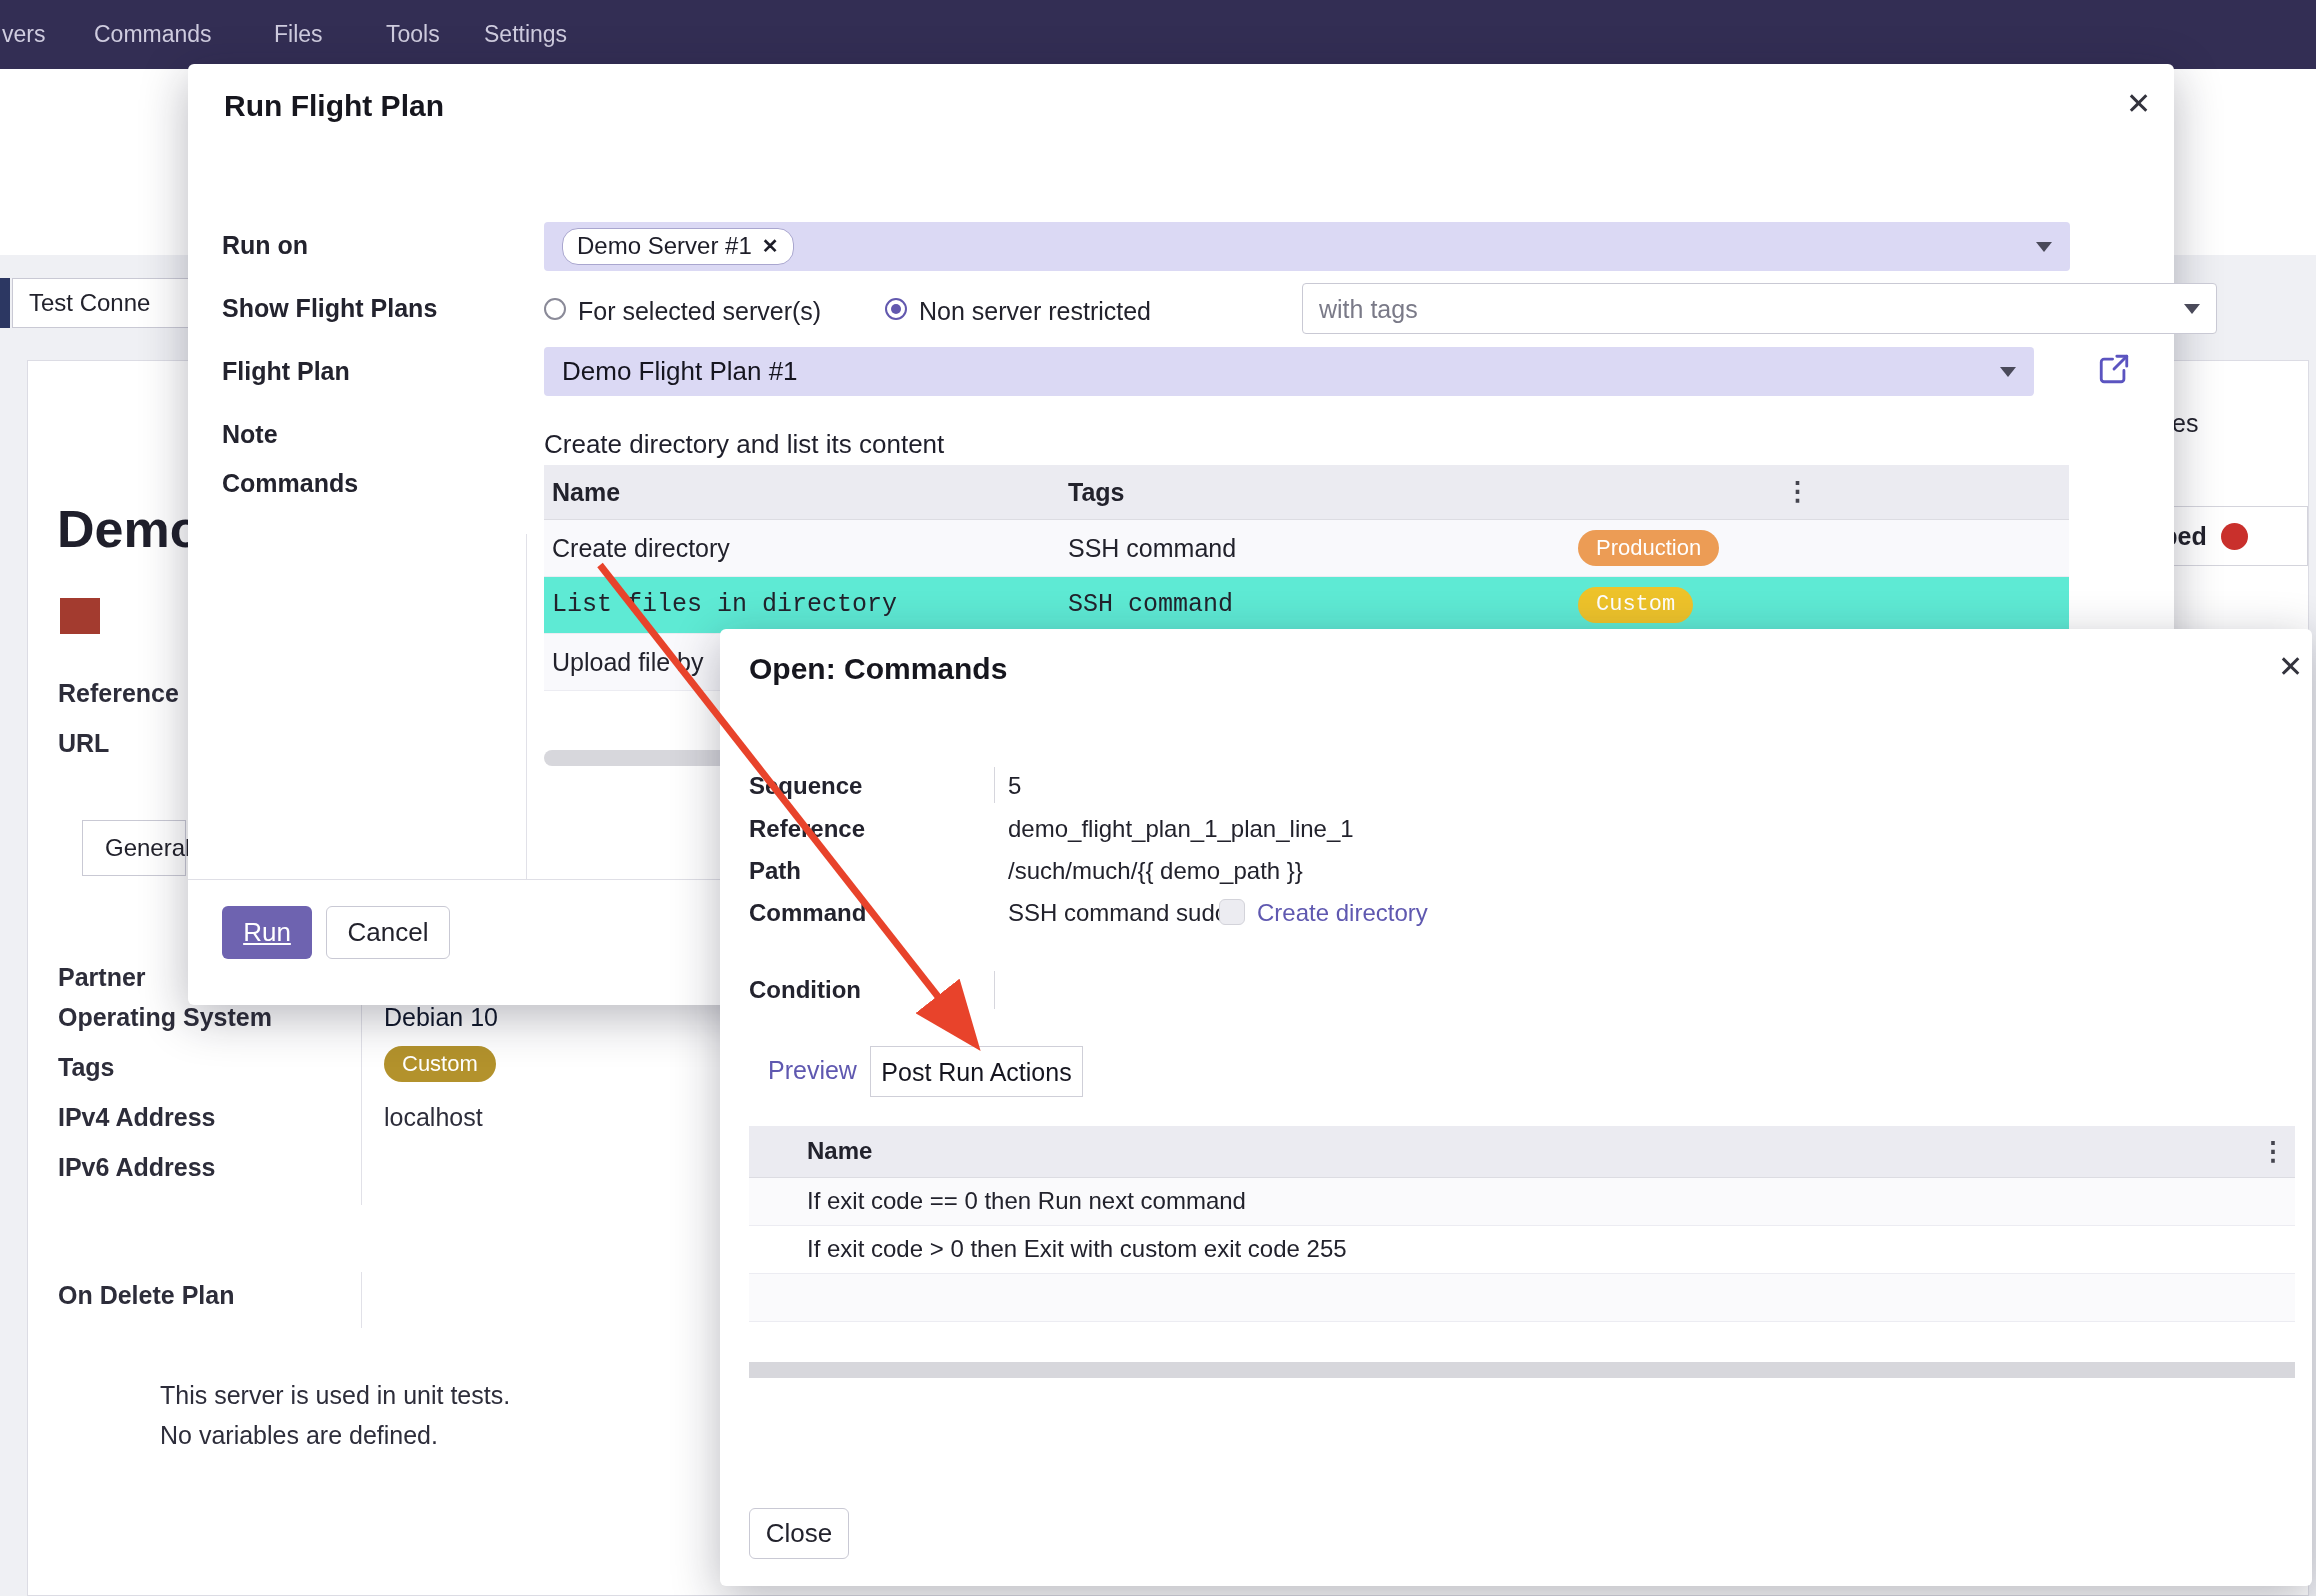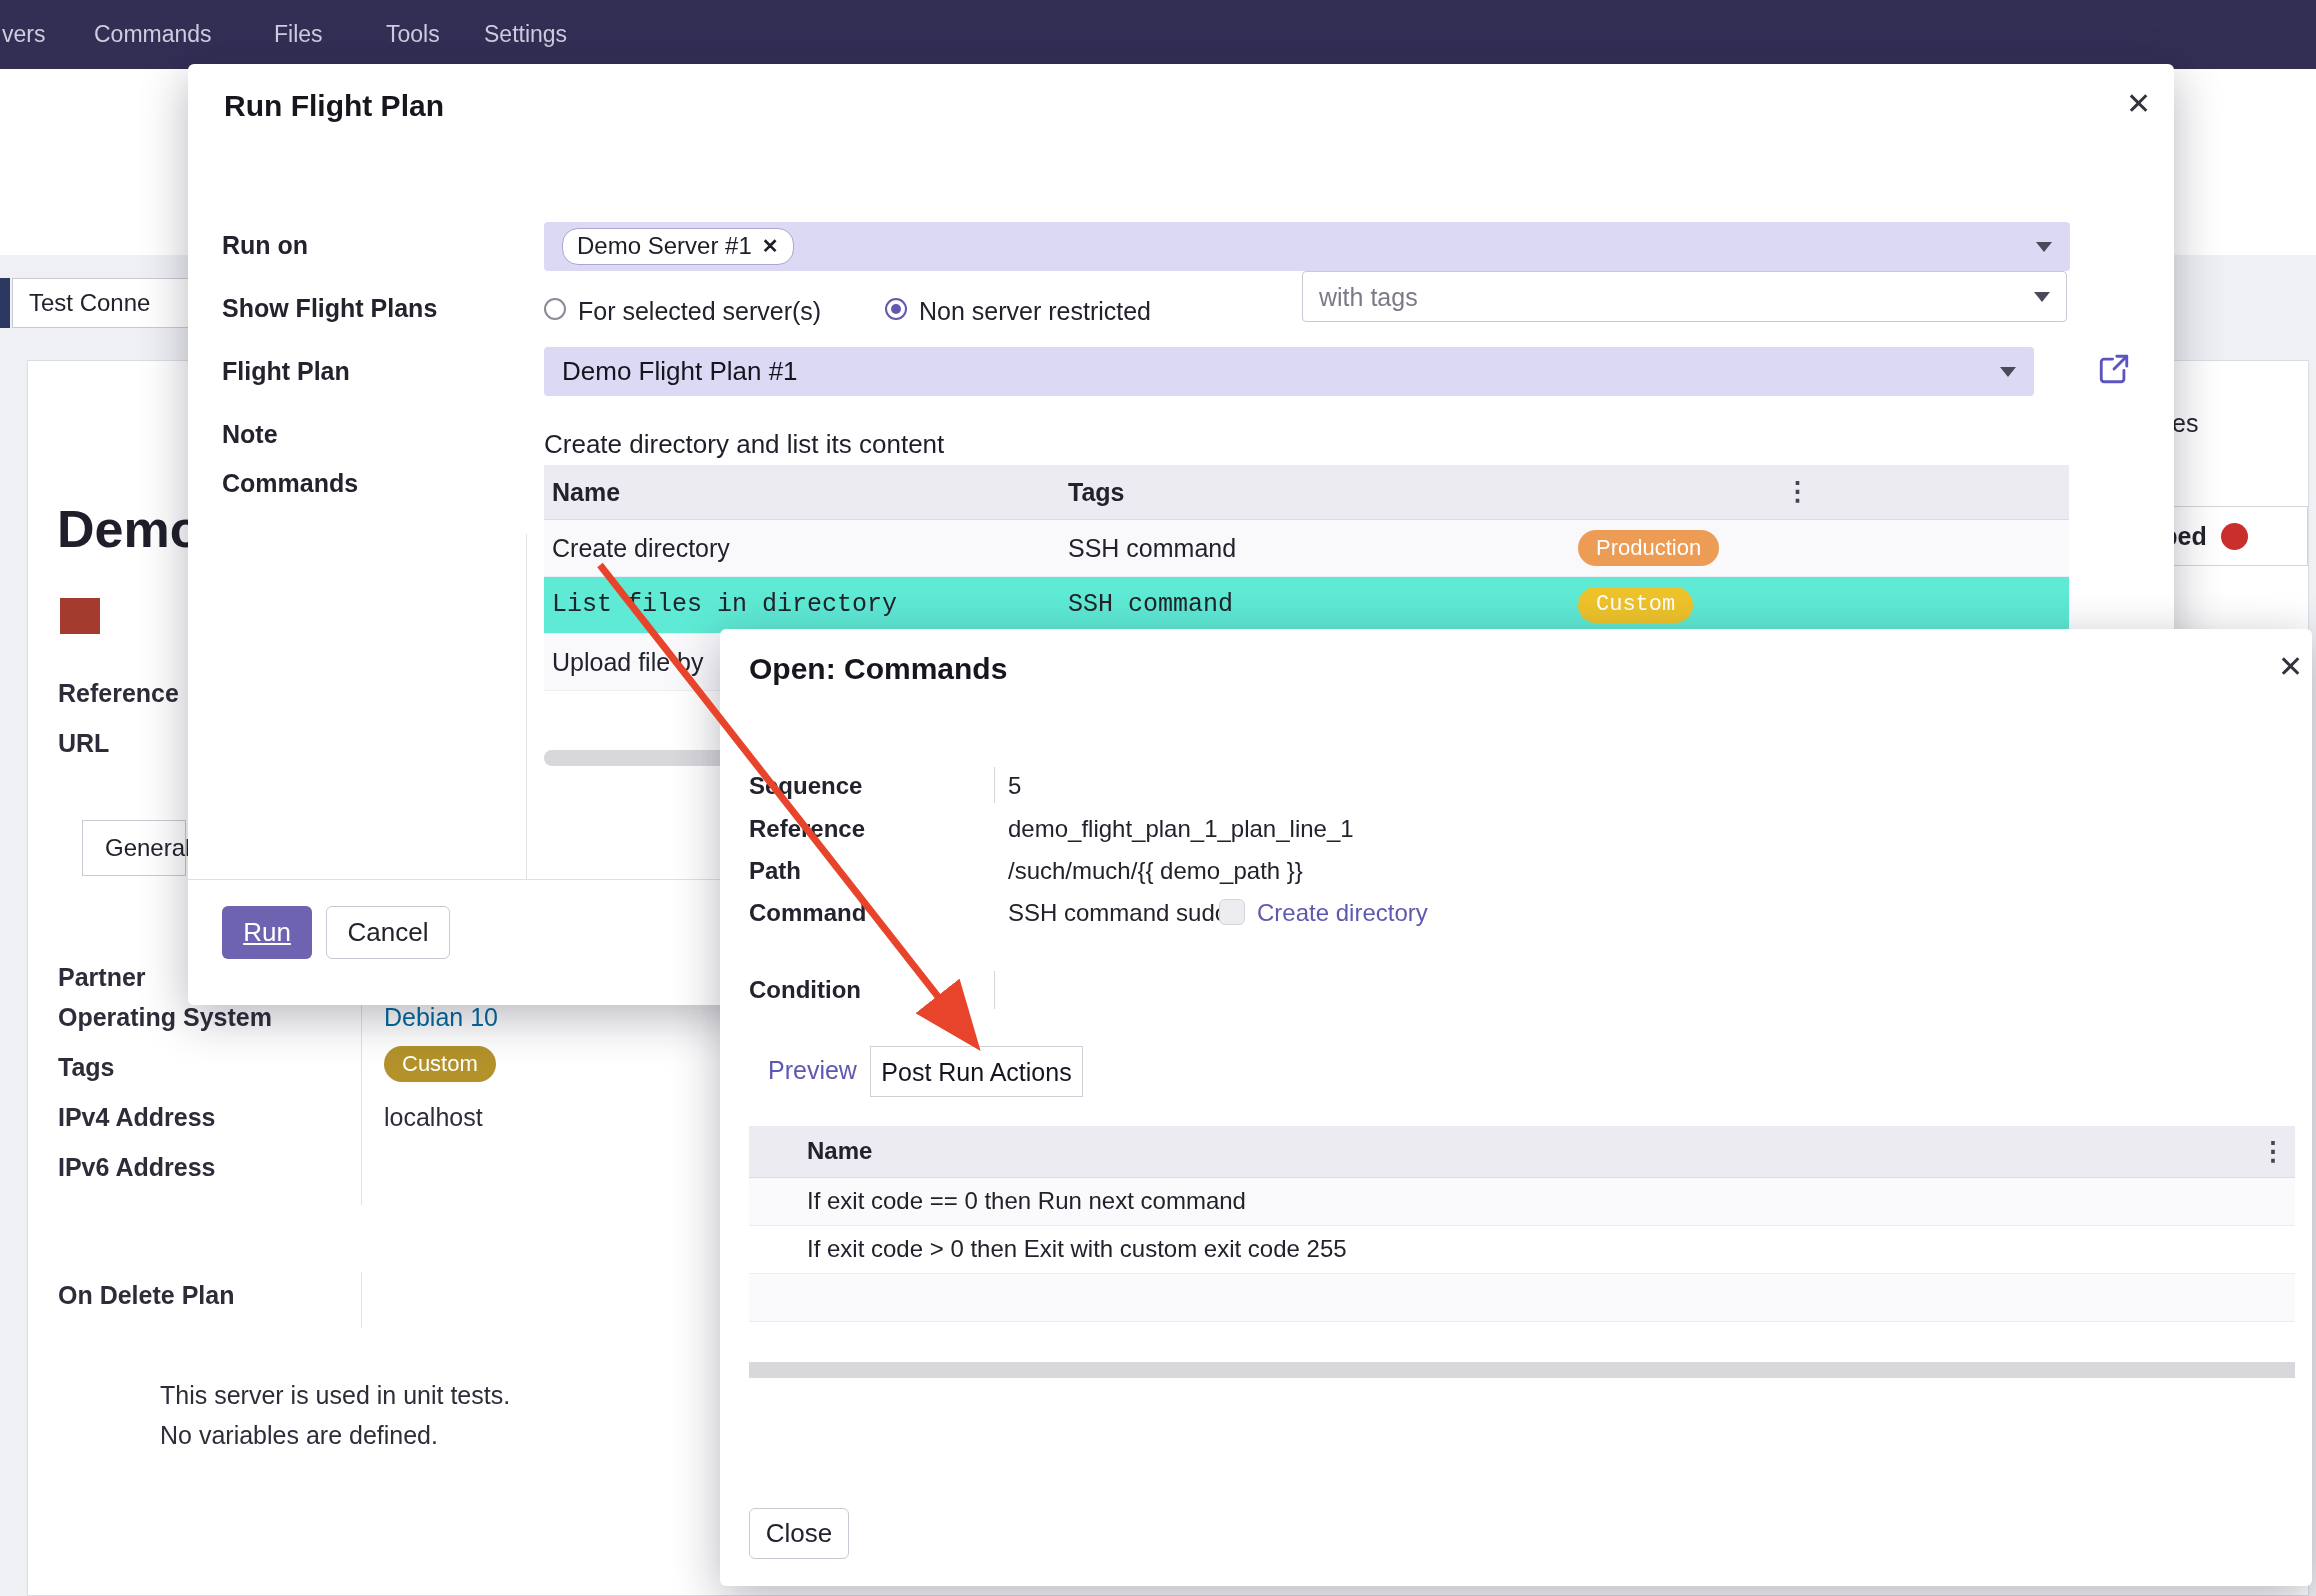--- a/index.html
+++ b/index.html
@@ -100,21 +100,21 @@
 
 <div class="page-heading">Demo</div>
 <div class="swatch"></div>
 
 <div class="f-label" style="left:58px; top:678px;">Reference</div>
 <div class="f-label" style="left:58px; top:728px;">URL</div>
 <div class="general-tab">General</div>
 
 <div class="f-label" style="left:58px; top:962px;">Partner</div>
 <div class="f-label" style="left:58px; top:1002px;">Operating System</div>
-<div class="f-value" style="left:384px; top:1002px; color:#0369a1;">Debian 10</div>
+<div class="f-value" style="left:384px; top:1002px; color:#0f172a;">Debian 10</div>
 <div class="f-label" style="left:58px; top:1052px;">Tags</div>
 <span class="badge abs bg-el" style="left: 384px; top: 1046px; background-color: rgb(179, 146, 44);">Custom</span>
 <div class="f-label" style="left:58px; top:1102px;">IPv4 Address</div>
 <div class="f-value" style="left:384px; top:1102px;">localhost</div>
 <div class="f-label" style="left:58px; top:1152px;">IPv6 Address</div>
 <div class="f-label" style="left:58px; top:1280px;">On Delete Plan</div>
 
 <div class="vline" style="left:361px; top:955px; height:250px;"></div>
 <div class="vline" style="left:361px; top:1272px; height:56px;"></div>
 
@@ -143,21 +143,21 @@
       <span>Demo Server #1</span>
       <span class="chip-x">✕</span>
     </span>
     <span class="caret"></span>
   </div>
 
   <span class="radio" style="left:356px; top:234px;"></span>
   <span class="radio-label" style="left:390px; top:232px;">For selected server(s)</span>
   <span class="radio sel" style="left:697px; top:234px;"></span>
   <span class="radio-label" style="left:731px; top:232px;">Non server restricted</span>
-  <div class="select-box" style="left:1114px; top:207px; width:765px; height:51px;">
+  <div class="select-box" style="left:1114px; top:219px; width:915px; height:51px;">
     <span>with tags</span>
     <span class="caret"></span>
   </div>
 
   <div class="lav-field" style="left:356px; top:283px; width:1490px; height:49px; padding:0 18px; justify-content:space-between; font-size:26px; color:#15151f;">
     <span>Demo Flight Plan #1</span>
     <span class="caret"></span>
   </div>
   <svg class="ext-icon" viewBox="0 0 24 24" fill="none" stroke="#5b54c0" stroke-width="2" stroke-linecap="round" stroke-linejoin="round">
     <path d="M19 13v6a2 2 0 0 1-2 2H5a2 2 0 0 1-2-2V7a2 2 0 0 1 2-2h6"></path>

